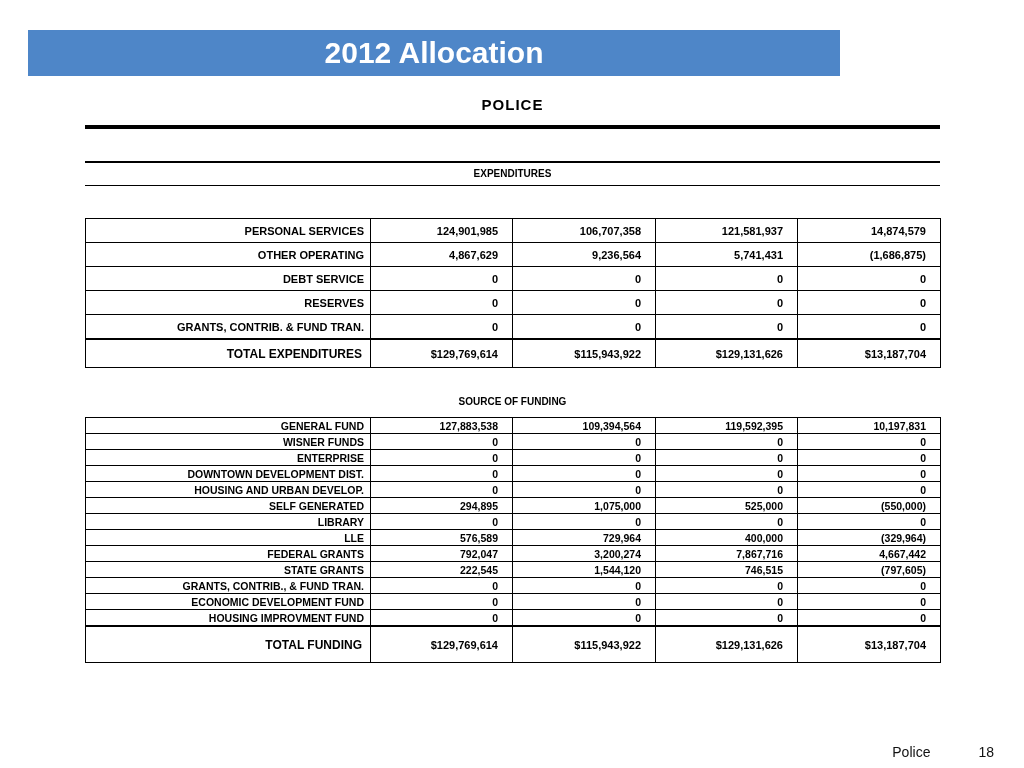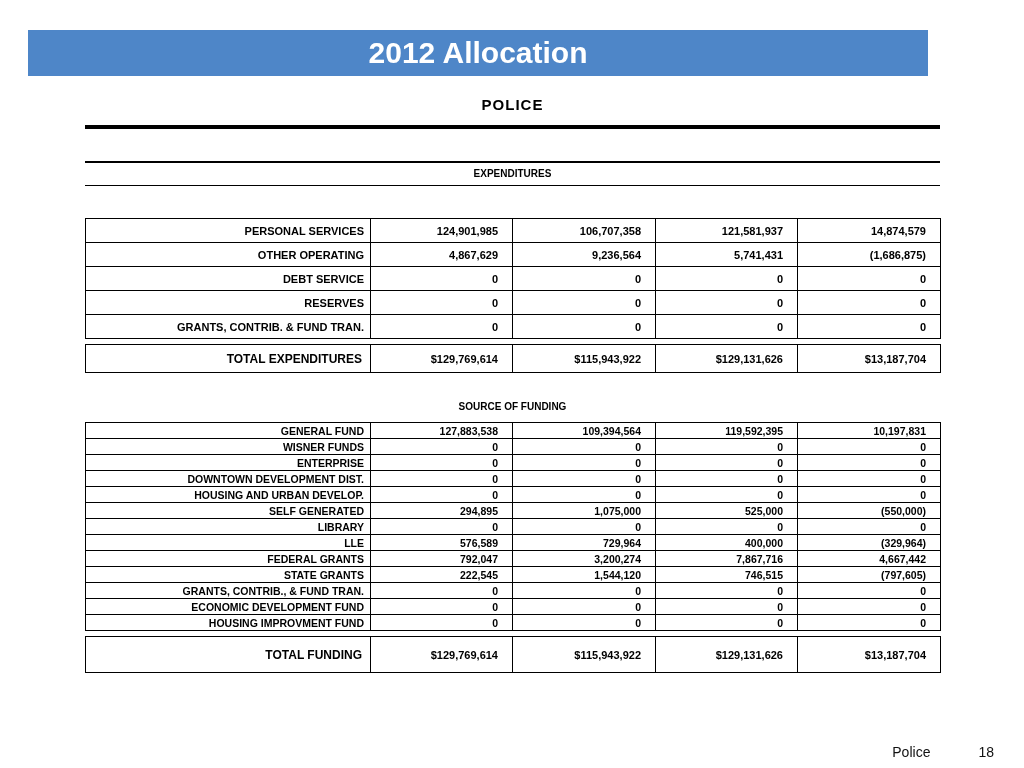--- a/index.html
+++ b/index.html
@@ -4,21 +4,21 @@
 <style>
   html, body { margin: 0; padding: 0; }
   body {
     width: 1024px; height: 768px;
     background: #ffffff; color: #000;
     font-family: "Liberation Sans", sans-serif;
   }
   .slide { position: relative; width: 1024px; height: 768px; background: #fff; overflow: hidden; }
 
   .title-bar {
-    position: absolute; left: 28px; top: 30px; width: 900px; height: 46px;
+    position: absolute; left: 28px; top: 30px; width: 812px; height: 46px;
     background: #4e86c8; display: flex; align-items: center; justify-content: center;
   }
   .title-bar .title-text { color: #fff; font-size: 30px; font-weight: bold; }
 
   .content { position: absolute; left: 85px; top: 96px; width: 855px; }
 
   .police-title { text-align: center; font-size: 15px; font-weight: bold; letter-spacing: 1px; margin: 0 0 12px 0; }
 
   .rule { background: #000; width: 855px; }
   .rule.thick { height: 4px; margin-bottom: 32px; }
@@ -34,21 +34,21 @@
 
   table.budget { border-collapse: collapse; table-layout: fixed; width: 855px; }
   table.budget td {
     border: 1px solid #000; font-weight: bold; font-size: 11px;
     text-align: right; padding: 0 14px 0 4px;
     overflow: hidden; white-space: nowrap; box-sizing: border-box;
   }
   table.budget td.label-cell { padding-right: 6px; }
   table.exp td { height: 24px; }
   table.compact td { height: 16px; font-size: 10.5px; }
-  table.total { margin-top: 5px; }
+  table.total { }
   table.total td { height: 28px; }
   table.total td.total-label { font-size: 12px; padding-right: 8px; }
   table.total-funding td { height: 36px; }
 
   .footer {
     position: absolute; right: 30px; bottom: 8px;
     display: flex; gap: 48px; font-size: 14px; color: #111;
   }
 </style>
 </head>

